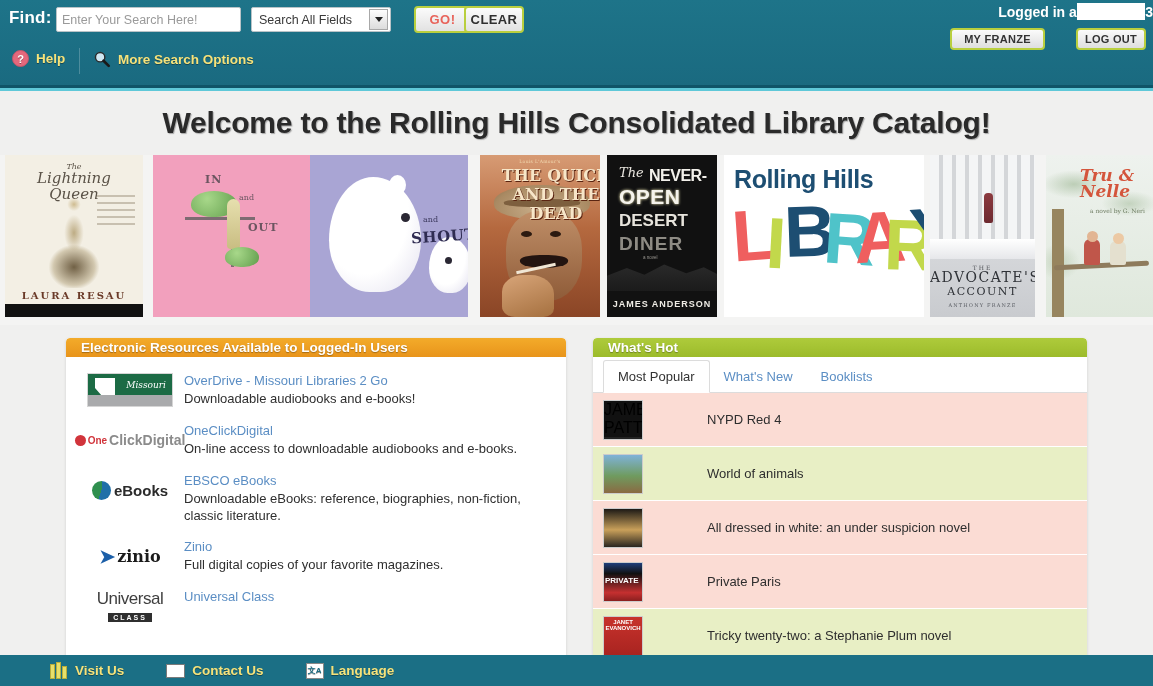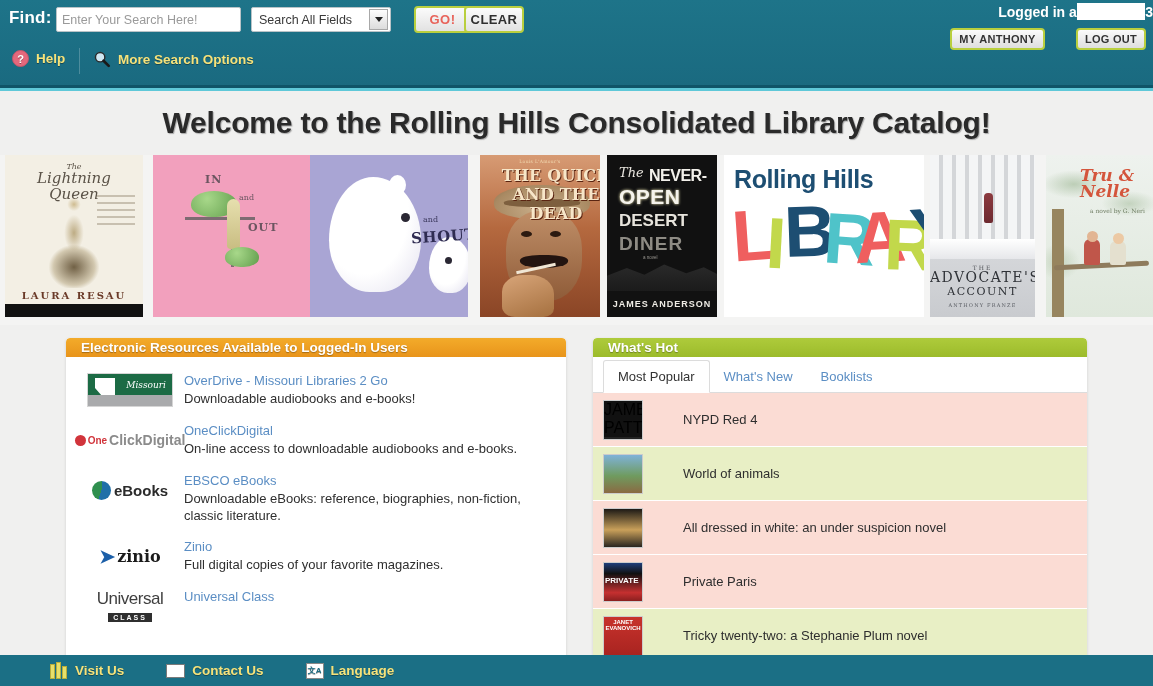--- a/index.html
+++ b/index.html
@@ -348,21 +348,21 @@
           border-bottom: 1px solid #dcdcdc; background:#fff; }
   .tab { font-size: 13px; padding: 8px 14px; cursor:pointer; color:#5b8ec4; }
   .tab.active { color:#333; background:#fff; border:1px solid #dcdcdc;
                 border-bottom: 1px solid #fff; margin-bottom:-1px; border-radius:3px 3px 0 0; }
   .hot-list { padding: 0; }
   .hot-row { display:flex; align-items:center; height: 53px; padding-left: 10px; margin-bottom:1px; }
   .hot-row.pink { background:#fbdcd4; }
   .hot-row.green { background:#e8efc5; }
   .hot-thumb { width:40px; min-width:40px; height:40px; border:1px solid #ccc; background:#222;
                position:relative; overflow:hidden; }
-  .hot-title { padding-left: 40px; font-size: 13px; color:#2e2e2e; }
+  .hot-title { padding-left: 64px; font-size: 13px; color:#2e2e2e; }
 
   .th-band { position:absolute; left:0; width:100%; }
   .th1 { background:#111; }
   .th2 { background: linear-gradient(180deg,#1d1a16 0%,#c9a05a 55%,#2a2520 100%); }
   .th3 { background: linear-gradient(180deg,#7fb2d8 0%,#6f9b5f 55%,#8a6a42 100%); }
   .th4 { background: linear-gradient(180deg,#1f3e7a 0%,#111 28%,#c53030 78%,#8a1f1f 100%); }
   .th4 .pv { position:absolute; left:1px; top:13px; font-size:8px; font-weight:bold; color:#fff; }
   .th5 { background: linear-gradient(180deg,#c7322c 0%,#a92420 100%); }
   .th5 .je { position:absolute; left:0; top:2px; width:100%; text-align:center;
              font-size:6px; font-weight:bold; color:#fff; line-height:1.05; }
@@ -421,21 +421,21 @@
           </svg>
         </span>
         <span>More Search Options</span>
       </div>
     </div>
 
     <div class="loginbox">
       <div class="login-text">Logged in as 2200300</div>
       <div class="acct-tail">3</div>
       <div class="redaction"></div>
-      <div class="btn-acct">MY ANTHONY</div>
+      <div class="btn-acct">MY FRANZE</div>
       <div class="btn-logout">LOG OUT</div>
     </div>
   </div>
 </div>
 <div class="header-rule1"></div>
 <div class="header-rule2"></div>
 
 <div class="welcome-wrap">
   <div class="welcome">Welcome to the Rolling Hills Consolidated Library Catalog!</div>
 </div>

